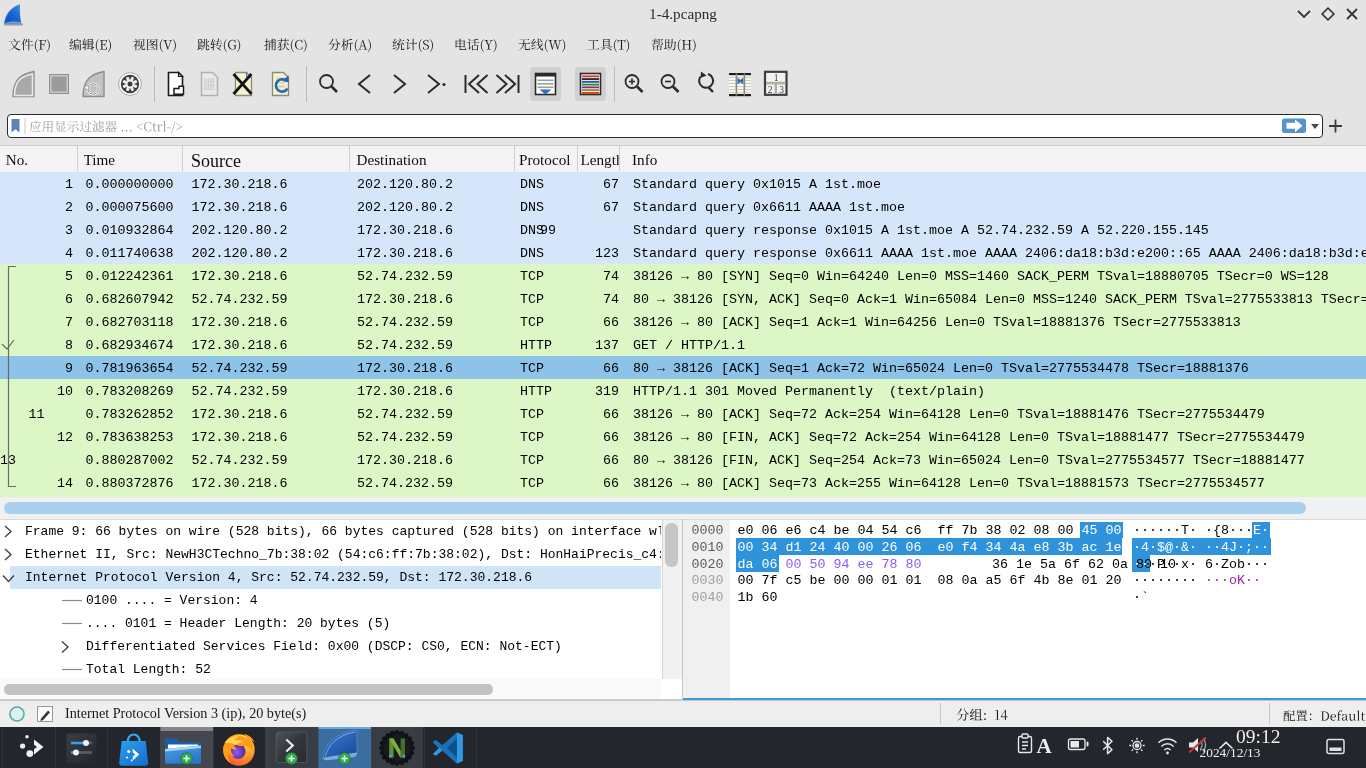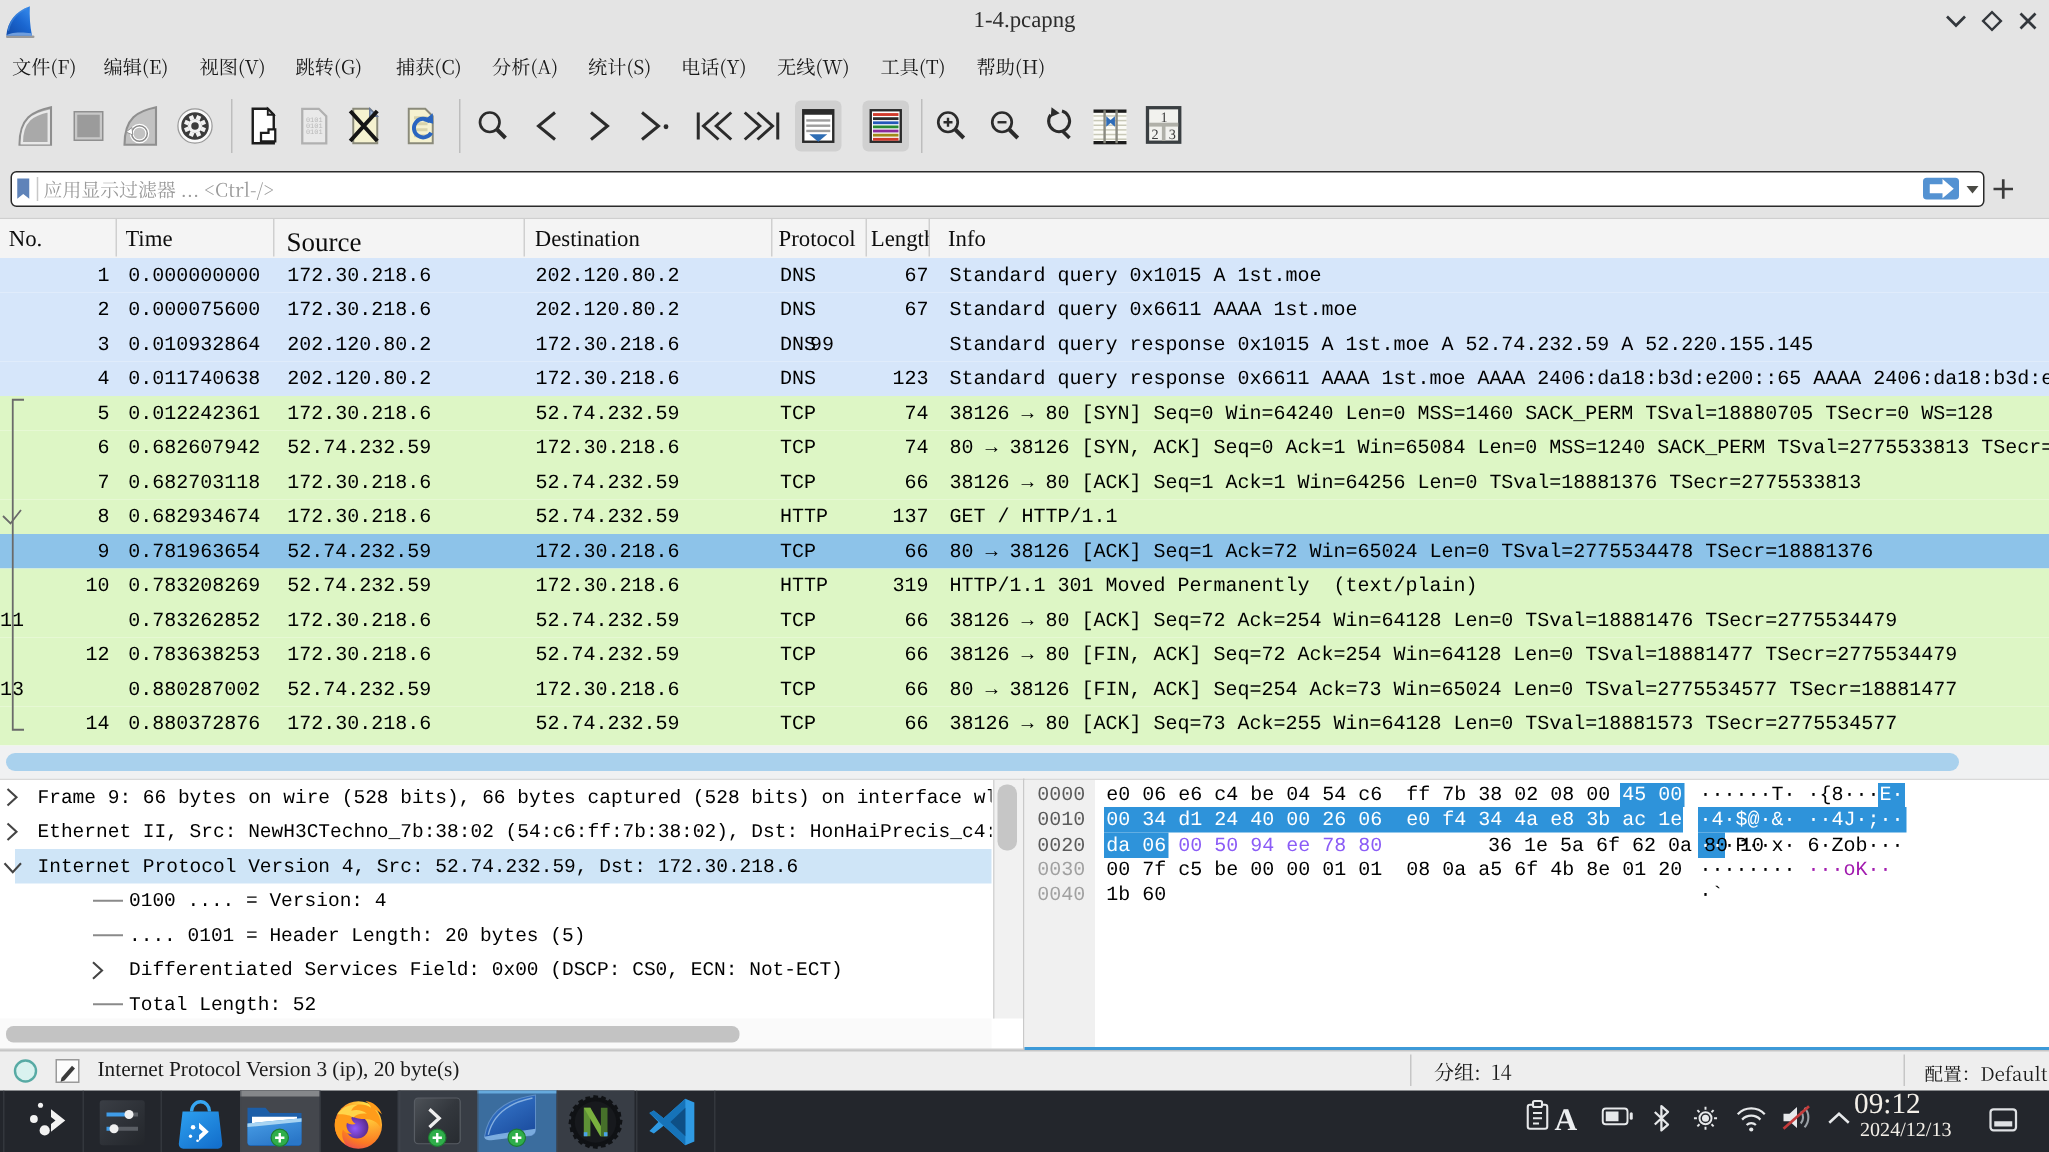--- a/index.html
+++ b/index.html
@@ -262,21 +262,21 @@
 <div class="abs mono" style="left:633px;top:356px;width:733px;overflow:hidden">80 → 38126 [ACK] Seq=1 Ack=72 Win=65024 Len=0 TSval=2775534478 TSecr=18881376</div>
 <div class="abs" style="left:0;top:379px;width:1366px;height:23px;background:#ddf6c5"></div>
 <div class="abs mono" style="left:0;top:379px;width:73px;text-align:right">10</div>
 <div class="abs mono" style="left:85.5px;top:379px">0.783208269</div>
 <div class="abs mono" style="left:357px;top:379px">172.30.218.6</div>
 <div class="abs mono" style="left:191.5px;top:379px">52.74.232.59</div>
 <div class="abs mono" style="left:520px;top:379px">HTTP</div>
 <div class="abs mono" style="left:540px;top:379px;width:79px;text-align:right">319</div>
 <div class="abs mono" style="left:633px;top:379px;width:733px;overflow:hidden">HTTP/1.1 301 Moved Permanently  (text/plain)</div>
 <div class="abs" style="left:0;top:402px;width:1366px;height:23px;background:#ddf6c5"></div>
-<div class="abs mono" style="left:0;top:402px;width:73px;text-align:left">11</div>
+<div class="abs mono" style="left:0;top:402px;width:73px;text-align:center">11</div>
 <div class="abs mono" style="left:85.5px;top:402px">0.783262852</div>
 <div class="abs mono" style="left:357px;top:402px">52.74.232.59</div>
 <div class="abs mono" style="left:191.5px;top:402px">172.30.218.6</div>
 <div class="abs mono" style="left:520px;top:402px">TCP</div>
 <div class="abs mono" style="left:540px;top:402px;width:79px;text-align:right">66</div>
 <div class="abs mono" style="left:633px;top:402px;width:733px;overflow:hidden">38126 → 80 [ACK] Seq=72 Ack=254 Win=64128 Len=0 TSval=18881476 TSecr=2775534479</div>
 <div class="abs" style="left:0;top:425px;width:1366px;height:23px;background:#ddf6c5"></div>
 <div class="abs mono" style="left:0;top:425px;width:73px;text-align:right">12</div>
 <div class="abs mono" style="left:85.5px;top:425px">0.783638253</div>
 <div class="abs mono" style="left:357px;top:425px">52.74.232.59</div>
@@ -561,16 +561,16 @@
       <circle cx="162.5" cy="26" r="1.4" fill="#e6e8ea" stroke="none"></circle>
     </g>
     <g>
       <path d="M184,15.5 h4 l5,-4.5 v14 l-5,-4.5 h-4 z" fill="#e6e8ea"></path>
       <path d="M195.5,14 a6,6 0 0 1 0,8 M198,11.5 a9.5,9.5 0 0 1 0,13" stroke="#9aa0a6" fill="none" stroke-width="1.4"></path>
       <path d="M184,25.5 L201,10.5" stroke="#c43b3b" stroke-width="1.8"></path>
     </g>
     <path d="M214.5,21.5 l6.5,-6 6.5,6" fill="none" stroke="#e6e8ea" stroke-width="1.7"></path>
   </svg>
 <div class="abs serif" style="left:1236px;top:728px;width:100px;font-size:19.5px;color:#f3efe8;line-height:18px">09:12</div>
-<div class="abs serif" style="left:1240px;top:746px;width:100px;text-align:left;font-size:13.4px;color:#f3efe8;line-height:14px">2024/12/13</div>
+<div class="abs serif" style="left:1180px;top:746px;width:100px;text-align:center;font-size:13.4px;color:#f3efe8;line-height:14px">2024/12/13</div>
 <svg class="abs" style="left:1324px;top:737px" width="24" height="20" viewBox="0 0 24 20">
     <rect x="3" y="2.5" width="17" height="14" rx="2" fill="none" stroke="#dfe1e4" stroke-width="1.5"></rect>
     <rect x="5.5" y="10.5" width="12" height="3.5" fill="#dfe1e4"></rect>
   </svg>
 </body></html>

